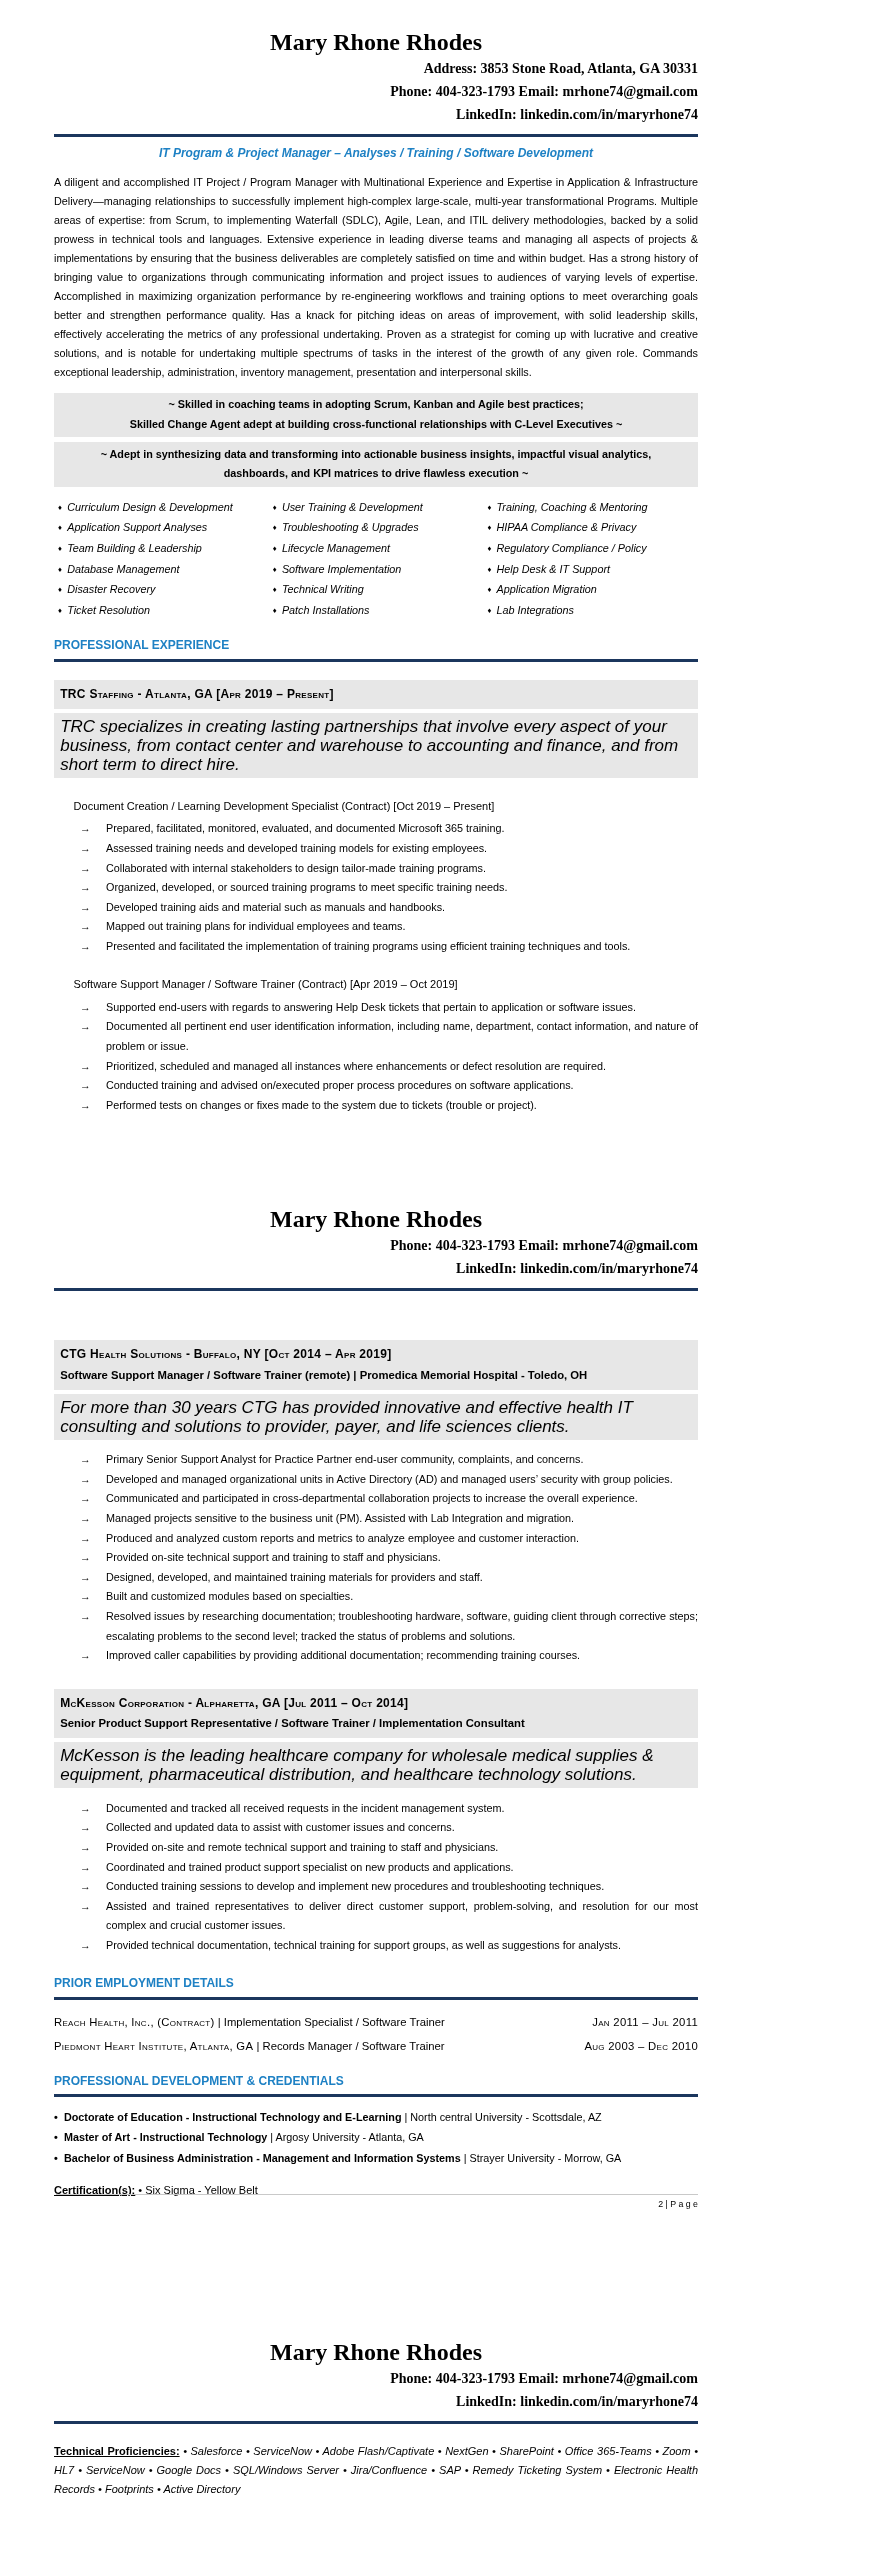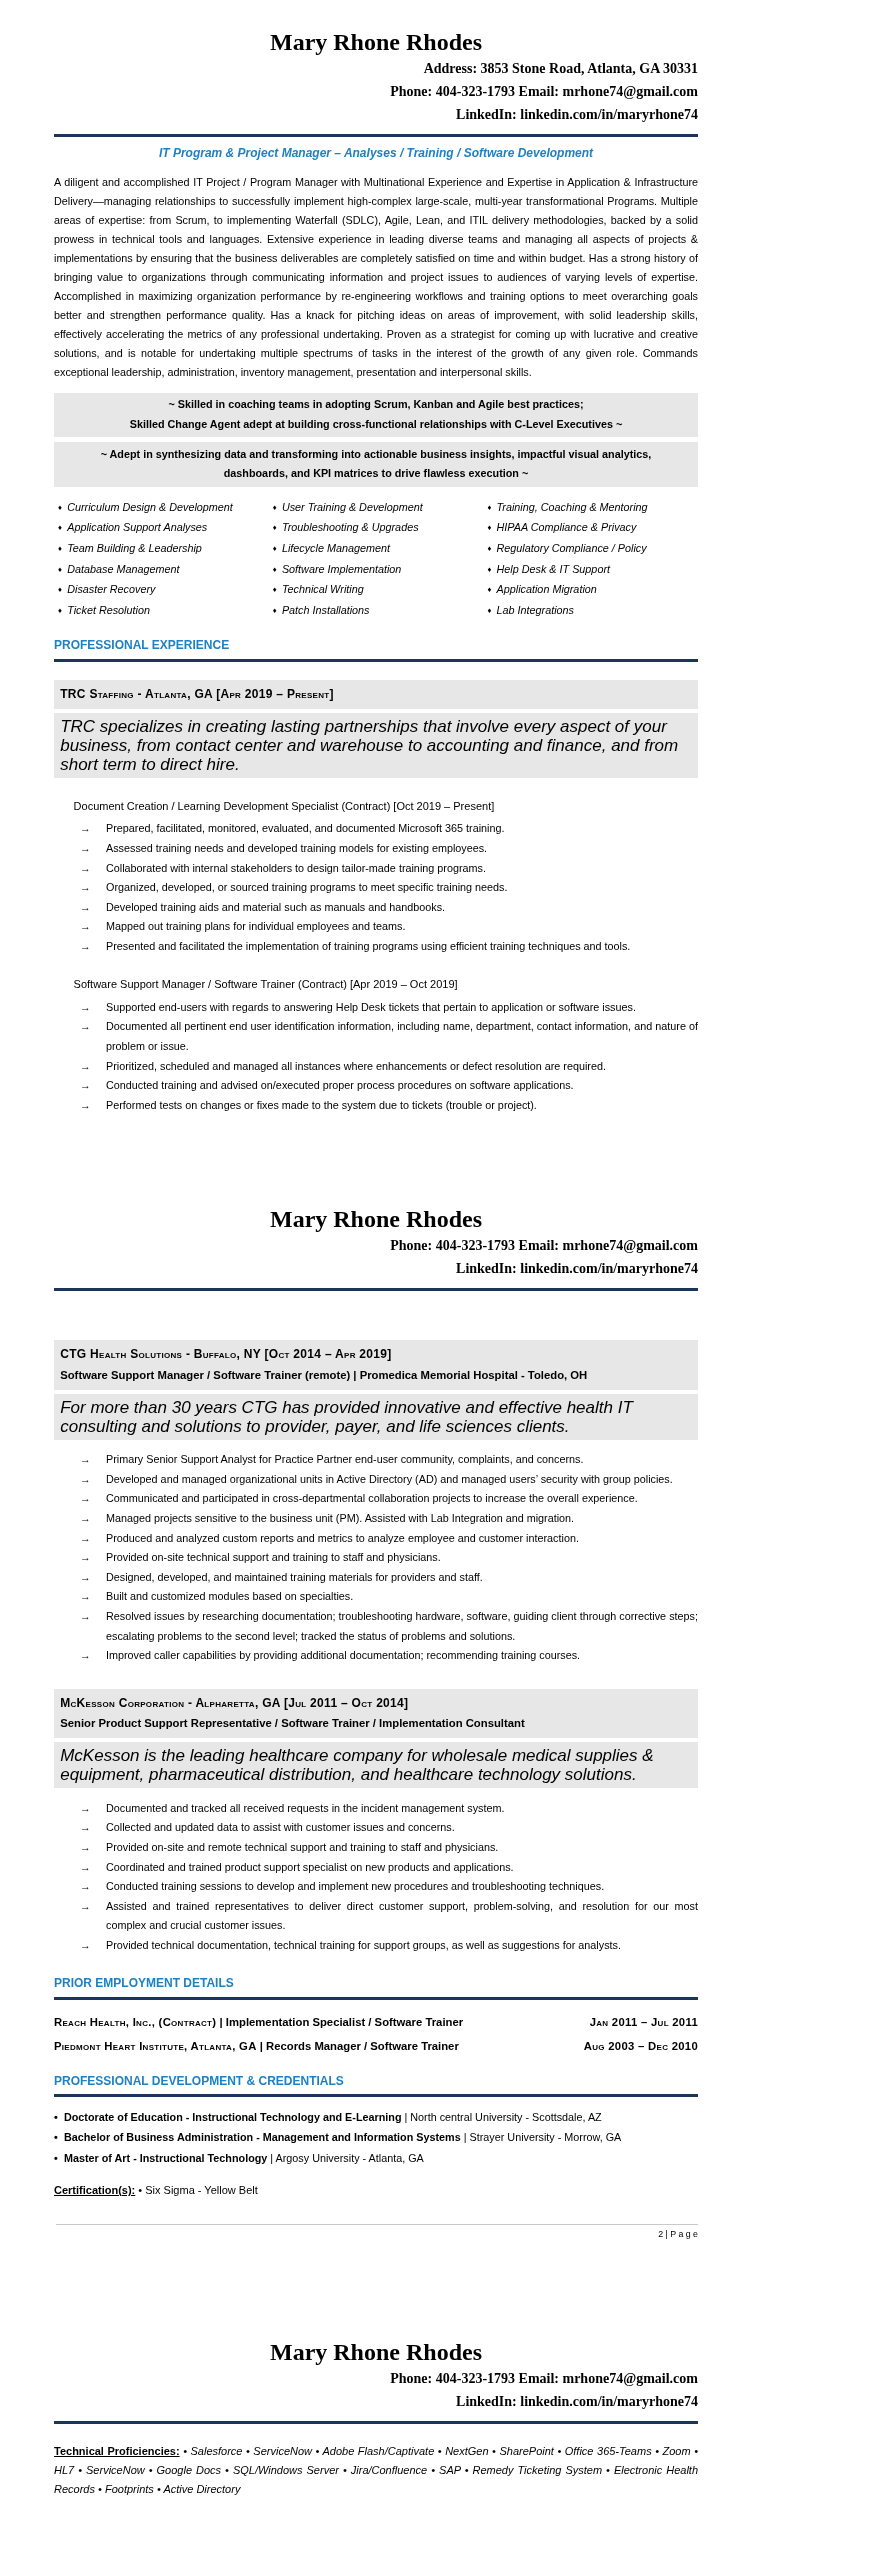--- a/index.html
+++ b/index.html
@@ -36,36 +36,36 @@
   .company-band { margin-top:18.5px; padding:4.1px 6.2px; font-weight:bold; font-size:12px; line-height:20.6px; }
   .smallcaps { font-variant:small-caps; letter-spacing:0.3px; }
   .company-role { font-size:11.3px; }
   .blurb-band { margin-top:4.1px; padding:4.1px 6.2px; font-style:italic; font-size:17px; line-height:19px; }
 
   .role-title { font-size:11px; font-weight:normal; margin:18.5px 0 0 19.6px; line-height:19.6px; }
   ul.arrows { list-style:none; margin:3.1px 0 0 0; padding:0; }
   ul.arrows li { position:relative; padding-left:52px; font-size:10.8px; line-height:19.6px; text-align:justify; }
   ul.arrows .arrow { position:absolute; left:26px; top:0; }
 
-  .prior-row { display:flex; justify-content:space-between; font-weight:bold;
+  .prior-row { display:flex; justify-content:space-between; font-weight:normal;
                font-size:11.3px; line-height:23px; margin-top:1px; }
   .prior-row .dates { white-space:nowrap; }
 
   ul.creds { list-style:none; margin:9.3px 0 0 0; padding:0; font-size:10.8px; }
   ul.creds li { line-height:20.6px; }
   ul.creds .dot { font-weight:bold; margin-right:6.2px; }
 
   .cert-line { margin-top:13.4px; font-size:11px; line-height:17.5px; }
   .cert-label { font-weight:bold; text-decoration:underline; }
 
   .tech-par { margin-top:17.5px; font-size:11px; line-height:19px; text-align:justify; }
   .tech-label { font-weight:bold; text-decoration:underline; font-style:normal; }
   .tech-value { font-style:italic; }
 
-  .footer { position:absolute; left:56px; right:54px;margin-top:30px; }
+  .footer { position:absolute; left:56px; right:54px; }
   .footer-line { border-top:1px solid #C9C9C9; }
   .footer-text { text-align:right; font-size:8.8px; margin-top:4.1px; }
   .footer-p2 { top:1061px; }
 
   .hdr-gap { margin-top:44px; }
 </style>
 </head>
 <body>
 
 <div class="page">
@@ -211,23 +211,23 @@
       </div>
     </div>
 
   <h3 class="section-heading" style="margin-top:15.5px;">PROFESSIONAL DEVELOPMENT &amp; CREDENTIALS</h3>
   <div class="navy-rule"></div>
 
   <ul class="creds">
 
       <li><span class="dot">•</span><b>Doctorate of Education - Instructional Technology and E-Learning</b> <span>| North central University - Scottsdale, AZ</span></li>
 
+      <li><span class="dot">•</span><b>Master of Art - Instructional Technology</b> <span>| Argosy University - Atlanta, GA</span></li>
+
       <li><span class="dot">•</span><b>Bachelor of Business Administration - Management and Information Systems</b> <span>| Strayer University - Morrow, GA</span></li>
-
-      <li><span class="dot">•</span><b>Master of Art - Instructional Technology</b> <span>| Argosy University - Atlanta, GA</span></li>
     </ul>
 
   <div class="cert-line">
     <span class="cert-label">Certification(s):</span>
     <span>• Six Sigma - Yellow Belt</span>
   </div>
 
   <div class="footer footer-p2">
     <div class="footer-line"></div>
     <div class="footer-text">2 | P a g e</div>

